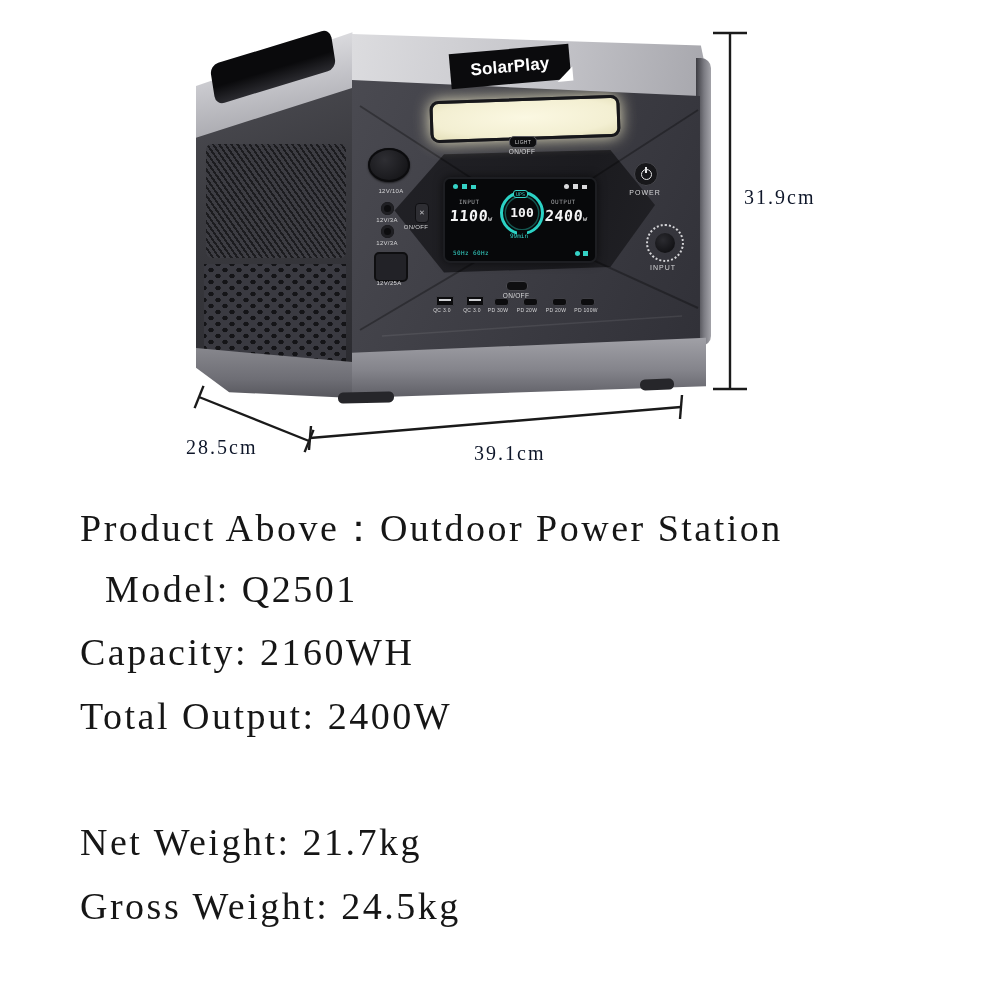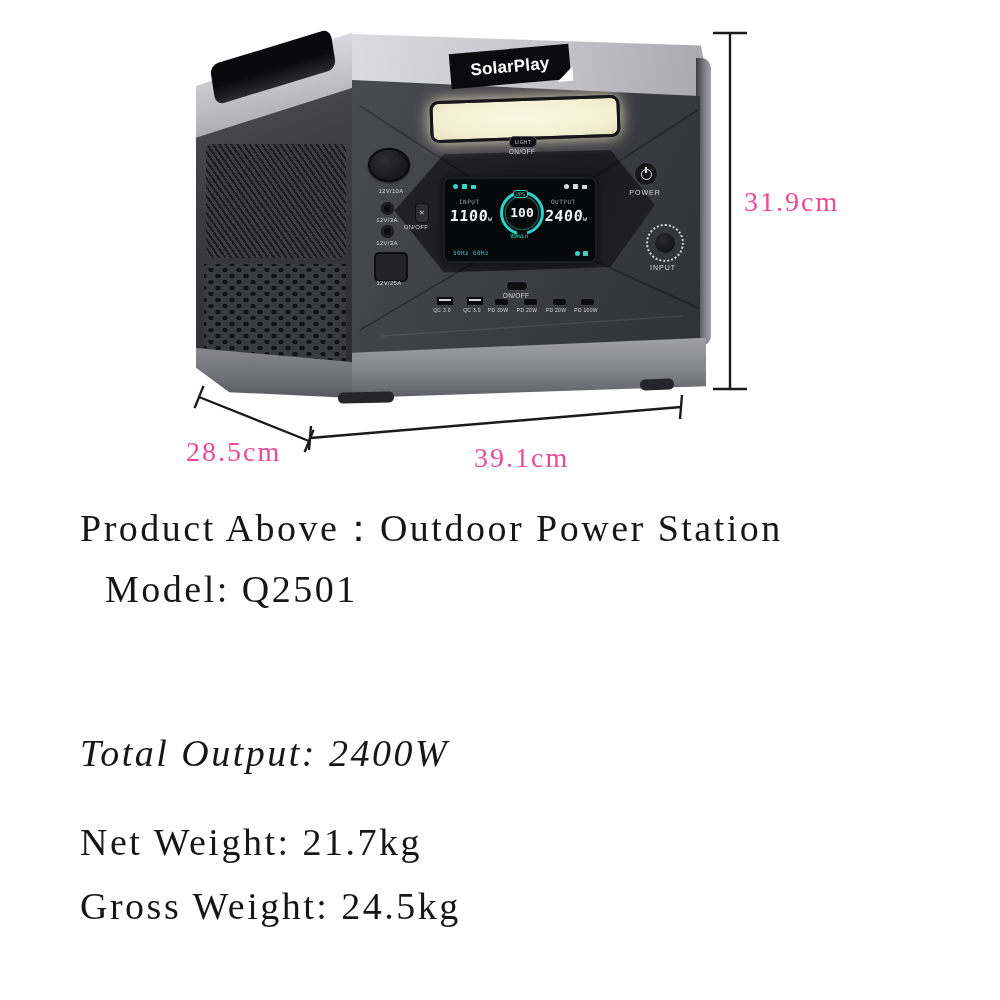--- a/index.html
+++ b/index.html
@@ -96,21 +96,21 @@
   .knob-wrap{left:294px;top:146px;width:34px;height:34px;border-radius:50%;
     border:2px dotted #d4d4d7;display:flex;align-items:center;justify-content:center;}
   .knob{width:20px;height:20px;border-radius:50%;background:radial-gradient(circle at 40% 35%,#2b2b30,#101013 80%);}
   .ac-switch{left:154px;top:203px;width:20px;height:8px;border-radius:4px;background:#0f0f11;border:1px solid #4a4a50;}
   .usb-a{position:absolute;top:218px;width:16px;height:8px;background:#0c0c0e;border:1px solid #3e3e44;border-radius:1px;}
   .usb-a::after{content:"";position:absolute;left:2px;top:2px;right:2px;height:2px;background:#cfd0d3;}
   .usb-c{position:absolute;top:220px;width:13px;height:6px;background:#0c0c0e;border:1px solid #3e3e44;border-radius:3px;}
 
   
   .dim-svg{left:0;top:0;width:1000px;height:1000px;pointer-events:none;}
-  .dim-label{position:absolute;font-size:28px;letter-spacing:2px;color:#ec4899;}
+  .dim-label{position:absolute;font-size:20px;letter-spacing:2px;color:#0f172a;}
 
   
   .spec-line{position:absolute;left:80px;font-size:38px;letter-spacing:2.5px;white-space:nowrap;color:#161616;}
   .footnote{position:absolute;left:0;top:962px;width:1000px;text-align:center;font-size:21px;
     letter-spacing:.5px;color:#2a2a2a;}
 </style>
 </head>
 <body>
 
 <div class="scene">
@@ -229,17 +229,18 @@
       <line x1="311" y1="426" x2="309" y2="450"></line>
       <line x1="682" y1="395" x2="680" y2="419"></line>
     </g>
   </svg>
   <div class="dim-label" style="left:744px;top:186px;">31.9cm</div>
   <div class="dim-label" style="left:186px;top:436px;">28.5cm</div>
   <div class="dim-label" style="left:458px;top:442px;margin-left:16px;">39.1cm</div>
 
   <div class="spec-line" style="top:503px;">Product Above：Outdoor Power Station</div>
   <div class="spec-line" style="top:567px;margin-left:25px;">Model: Q2501</div>
-  <div class="spec-line" style="top:731px;font-style:italic;">Total Output: 2400W</div>
+  <div class="spec-line" style="top:630px;">Capacity: 2160WH</div>
+  <div class="spec-line" style="top:694px;">Total Output: 2400W</div>
   <div class="spec-line" style="top:820px;">Net Weight: 21.7kg</div>
   <div class="spec-line" style="top:884px;">Gross Weight: 24.5kg</div>
 
 </div>
 
 </body></html>

